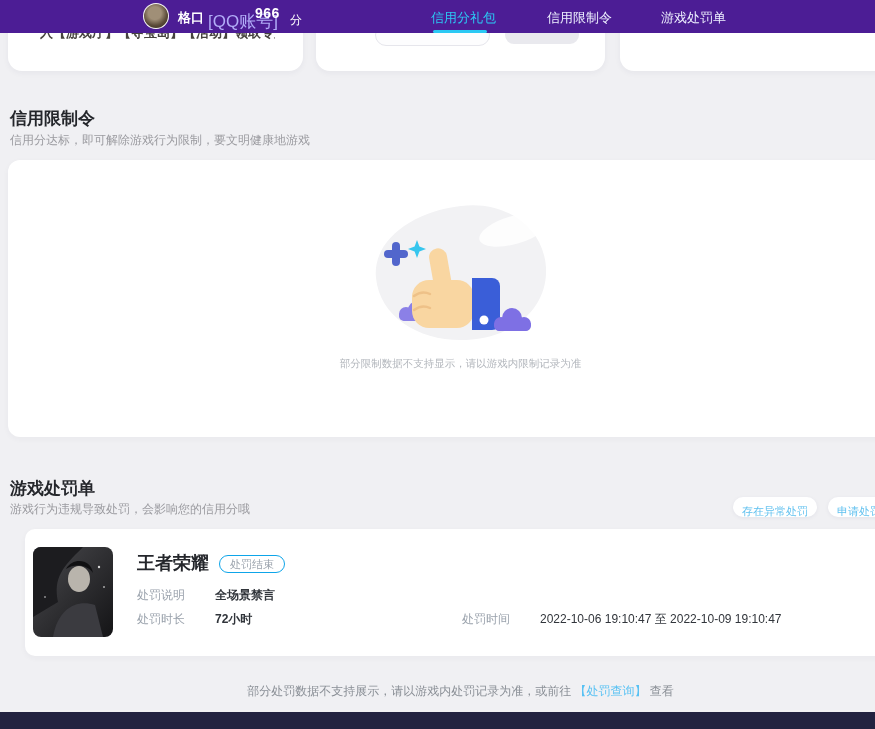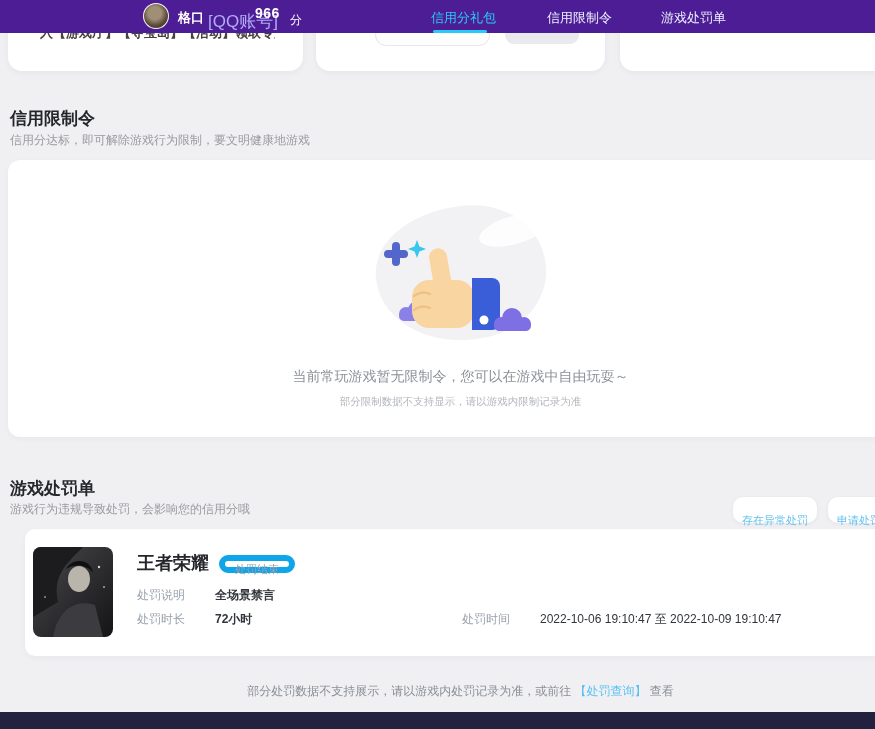--- a/index.html
+++ b/index.html
@@ -48,33 +48,33 @@
 
   
   .panel { position:absolute; left:8px; top:160px; width:905px; height:277px;
     background:#fff; border-radius:12px; box-shadow:0 2px 6px rgba(40,40,80,.04);
     display:flex; flex-direction:column; align-items:center; }
   .illus { margin-top:38px; }
   .empty-main { margin-top:20px; font-size:14px; color:#8b9198; }
   .empty-sub { margin-top:9px; font-size:10.5px; color:#b2b6bc; }
 
   
-  .pill { position:absolute; top:497px; height:20px; line-height:20px; padding:13px 9px;
+  .pill { position:absolute; top:497px; height:20px; line-height:20px; padding:4px 9px;
     background:#fff; border-radius:10px; font-size:11px; color:#5fc0ef;
     box-shadow:0 1px 4px rgba(40,40,80,.06); cursor:pointer; white-space:nowrap; }
   .pill1 { left:733px; } .pill2 { left:828px; }
 
   
   .rec-card { position:absolute; left:25px; top:529px; width:880px; height:127px;
     background:#fff; border-radius:10px; box-shadow:0 2px 6px rgba(40,40,80,.04); }
   .thumb { position:absolute; left:8px; top:18px; width:80px; height:90px;
     border-radius:8px; overflow:hidden; }
   .rec-title { position:absolute; left:112px; top:22px; font-size:18px; font-weight:bold; color:#24262b; }
   .rec-badge { position:absolute; left:194px; top:26px; height:18px; line-height:16px;
-    padding:0 10px; border:6px solid #0ea5e9; border-radius:10px;
+    padding:0 10px; border:1px solid #0ea5e9; border-radius:10px;
     font-size:11px; color:#9aa2ac; background:#fff; }
   .frow { position:absolute; font-size:12px; white-space:nowrap; }
   .flabel { color:#9aa2ac; margin-right:14px; }
   .fvalue { color:#31353b; font-weight:bold;margin-left:16px; }
   .fvalue.normal { font-weight:normal; }
   .r1 { top:58px; } .r2 { top:82px; }
   .cleft { left:112px; } .cright { left:437px; }
 
   
   .footer-note { position:absolute; left:8px; top:683px; width:905px;
@@ -131,21 +131,20 @@
       <path d="M106 80 h20 a8 8 0 0 1 8 8 v36 a8 8 0 0 1 -8 8 h-20 Z" fill="#3a5ed8"></path>
       <circle cx="118" cy="122" r="4.5" fill="#ffffff"></circle>
     </g>
     <g fill="#7e70e4">
       <circle cx="135" cy="126" r="7"></circle>
         <circle cx="146" cy="120" r="10"></circle>
         <circle cx="158" cy="126" r="7"></circle>
       <rect x="128" y="122" width="37" height="11" rx="5.5"></rect>
     </g>
   </svg>
-  <div class="empty-main">当前常玩游戏暂无限制令，您可以在游戏中自由玩耍～</div>
   <div class="empty-sub">部分限制数据不支持显示，请以游戏内限制记录为准</div>
 </div>
 
 <div class="sec-title t-penalty">游戏处罚单</div>
 <div class="sec-sub s-penalty">游戏行为违规导致处罚，会影响您的信用分哦</div>
 
 <div class="pill pill1">存在异常处罚</div>
 <div class="pill pill2">申请处罚申诉</div>
 
 <div class="rec-card">

